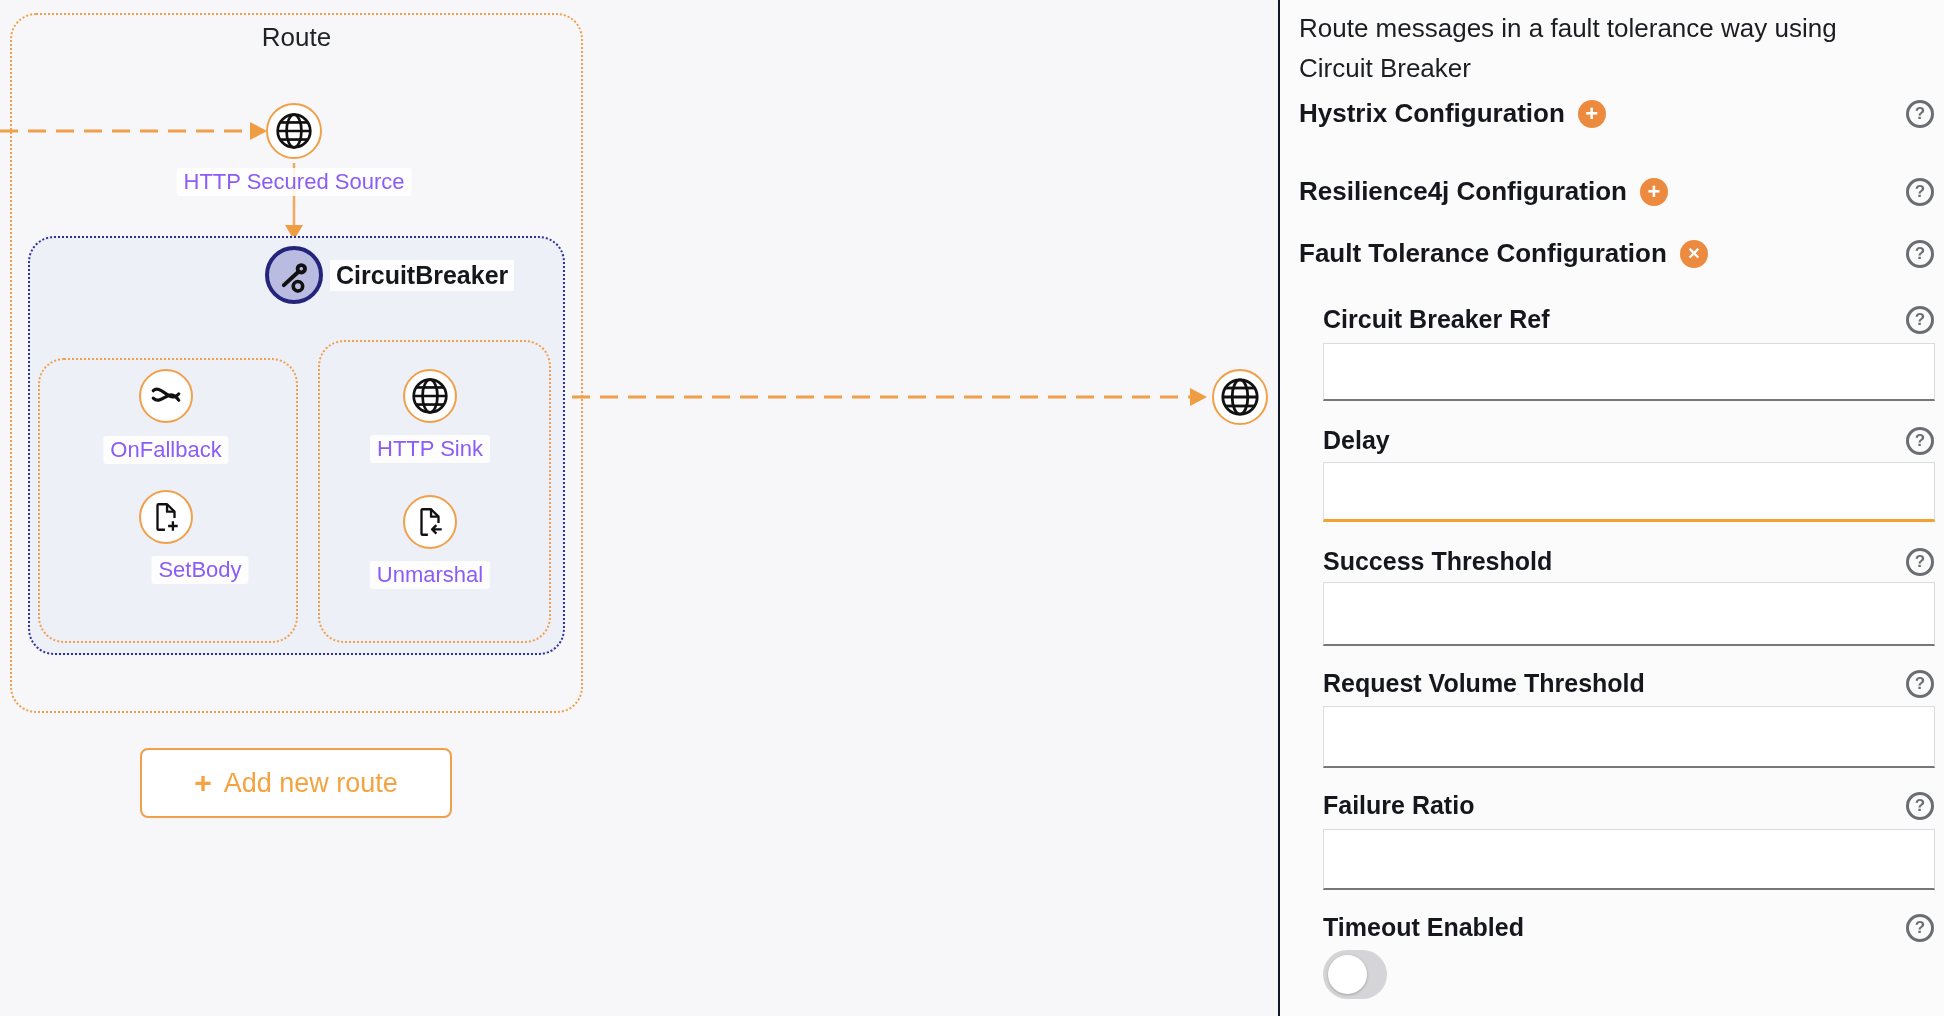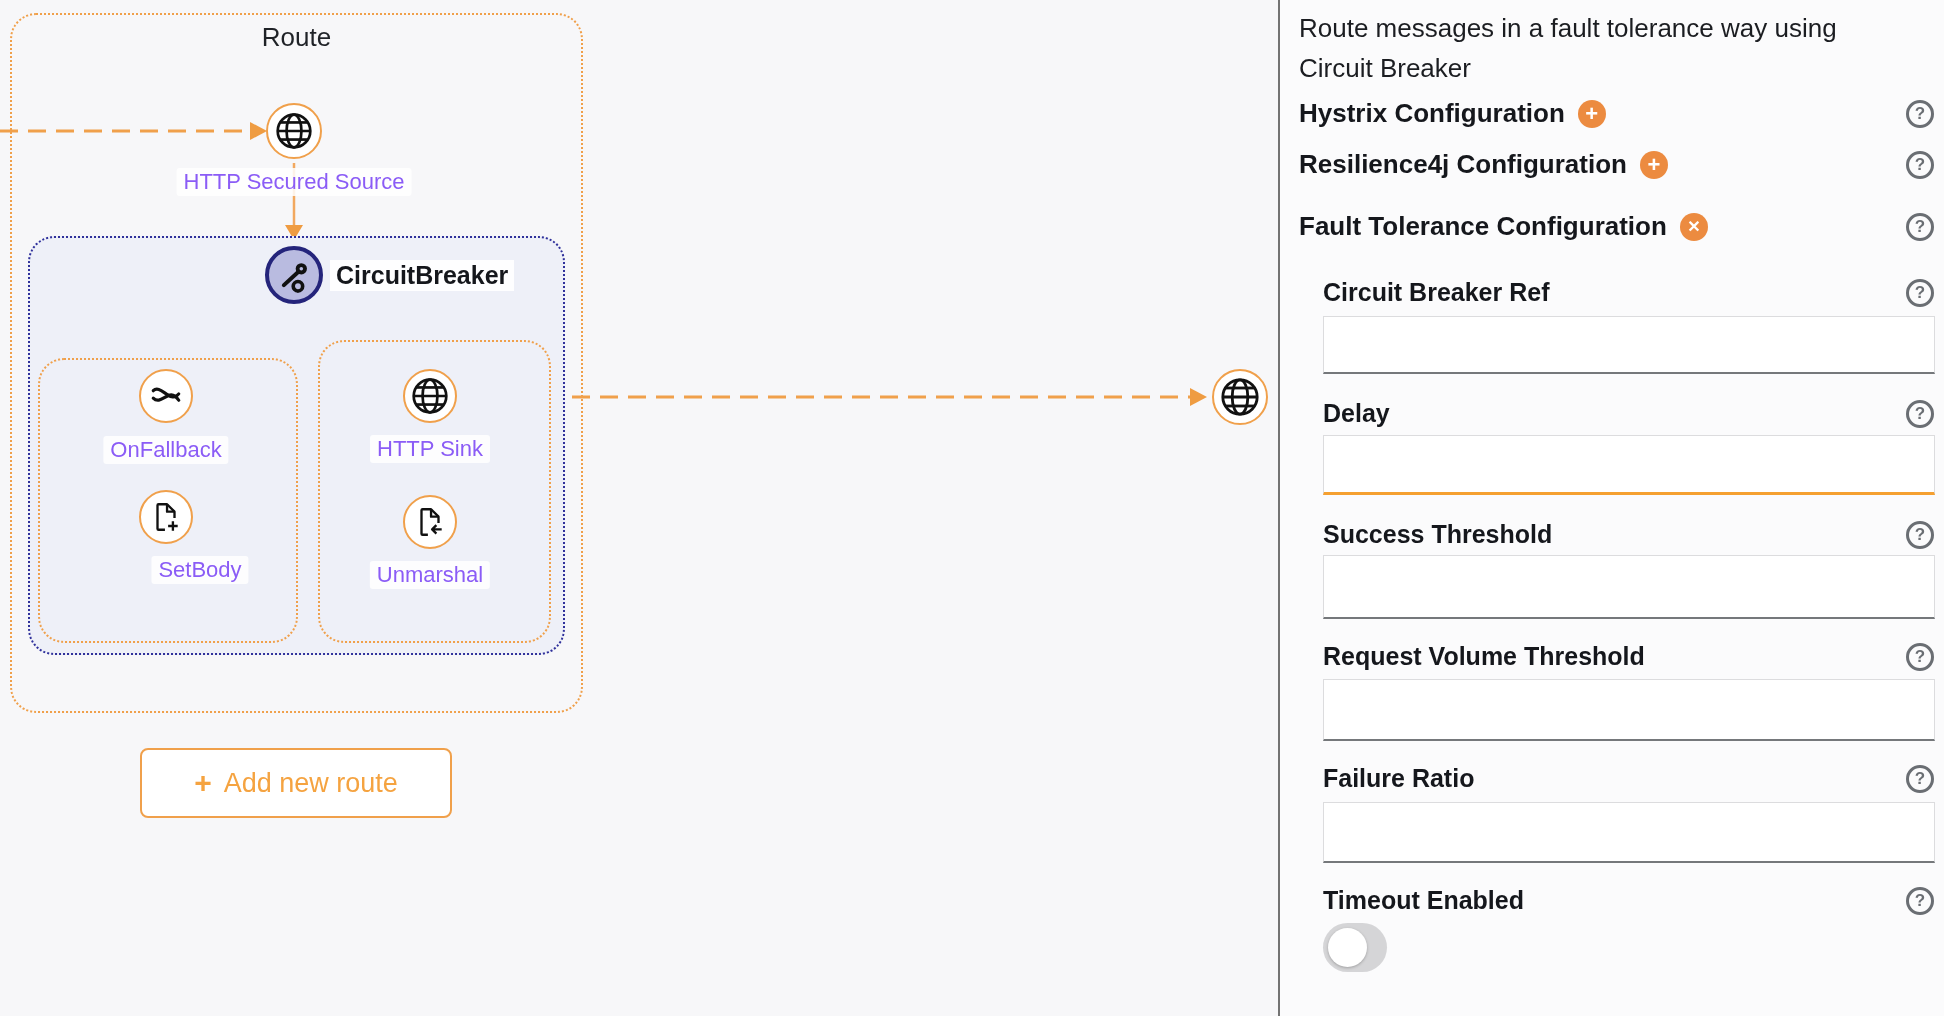--- a/index.html
+++ b/index.html
@@ -2,21 +2,21 @@
 <html><head>
 <meta charset="utf-8">
 <style>
   * { margin:0; padding:0; box-sizing:border-box; }
   html,body { width:1946px; height:1016px; overflow:hidden;
     font-family:"Liberation Sans", sans-serif; color:#15171c; }
   .app { display:flex; width:1946px; height:1016px; }
 
   
   .canvas { position:relative; width:1280px; height:1016px;
-    background:#f7f7f9; border-right:2px solid #737373; flex:none; }
+    background:#f7f7f9; border-right:2px solid #0f172a; flex:none; }
   .edges { position:absolute; left:0; top:0; pointer-events:none; }
 
   .route-container { position:absolute; left:10px; top:13px; width:573px; height:700px;
     border:2px dotted #f0a04b; border-radius:26px; }
   .route-title { position:absolute; top:7px; left:0; width:100%; text-align:center;
     font-size:26px; color:#1f2227; }
 
   .cb-container { position:absolute; left:28px; top:236px; width:537px; height:419px;
     border:2px dotted #30319b; border-radius:26px; background:#eef0f8; }
   .sub-container { position:absolute; border:2px dotted #f0a04b; border-radius:26px; }
@@ -65,21 +65,21 @@
   .text-input { display:block; margin-left:43px; width:612px; height:58px;
     background:#ffffff; border:1px solid #dcdcde; border-bottom:2px solid #75787b;
     font-size:24px; padding:0 12px; font-family:inherit; outline:none; }
   .text-input.focused { border-bottom:3px solid #f5a030; }
 
   .switch { position:relative; margin-left:43px; width:64px; height:49px;
     background:#d5d5d7; border-radius:25px; cursor:pointer; }
   .switch-knob { position:absolute; left:5px; top:5px; width:39px; height:39px;
     border-radius:50%; background:#ffffff; box-shadow:0 1px 3px rgba(0,0,0,0.25); }
 
-  .mt10{margin-top:10px}.mt40{margin-top:20px}.mt31{margin-top:31px}
+  .mt10{margin-top:10px}.mt40{margin-top:47px}.mt31{margin-top:31px}
   .mt24{margin-top:36px}.mt9{margin-top:9px}.mt25{margin-top:25px}.mt7{margin-top:7px}
   .mt6{margin-top:6px}.mt23{margin-top:23px}.mt8{margin-top:8px}
 </style>
 </head>
 <body>
 
 <div class="app">
 
   <div class="canvas">
 

